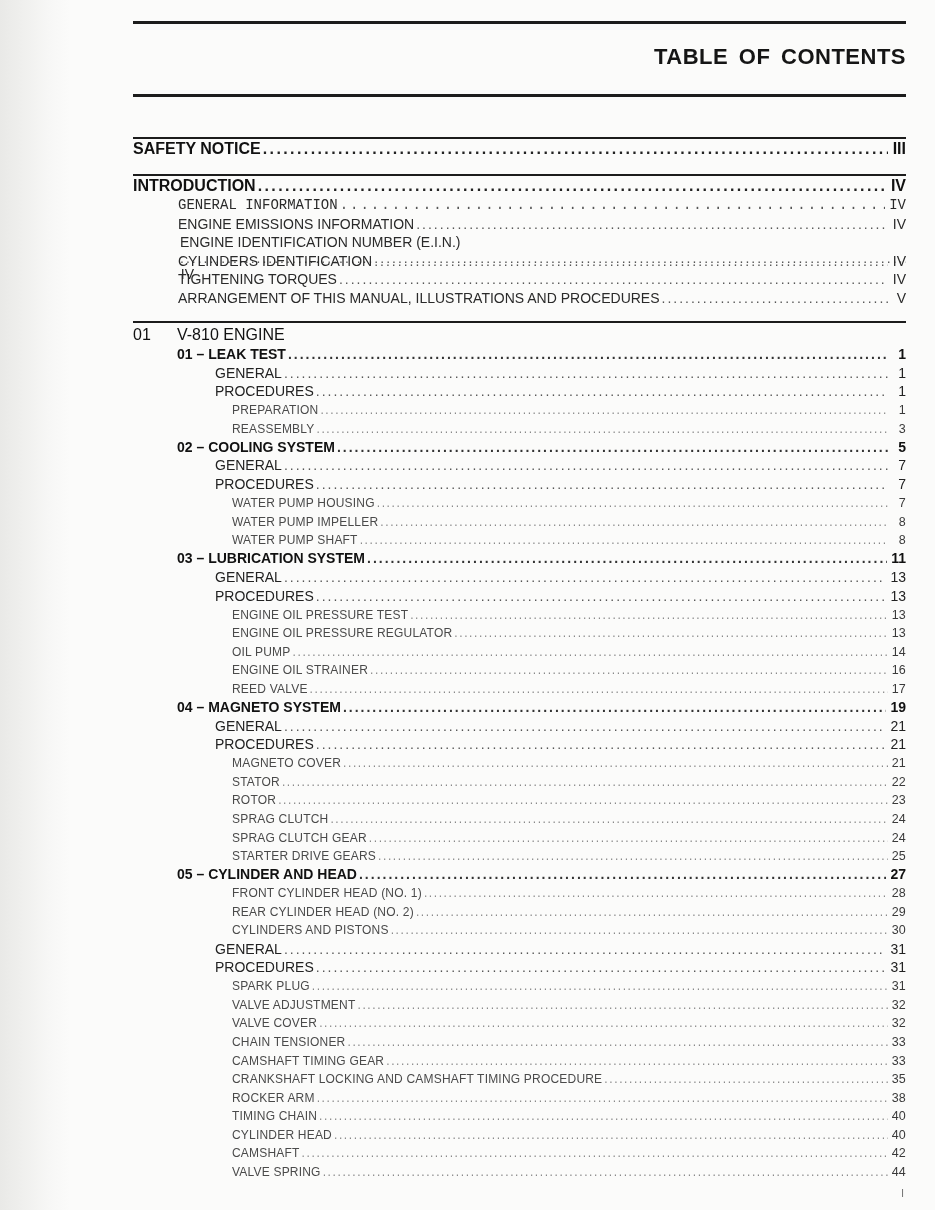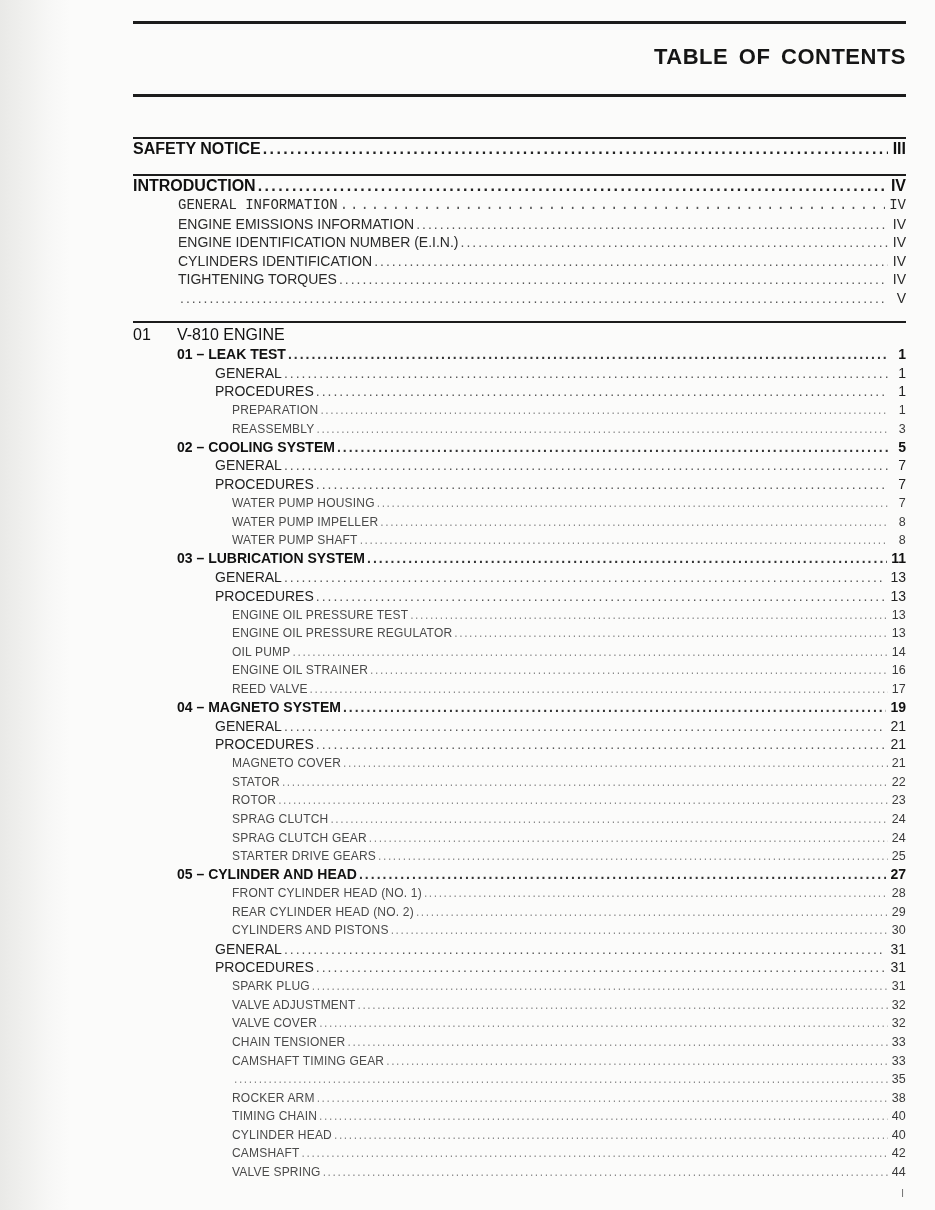--- a/index.html
+++ b/index.html
@@ -124,36 +124,37 @@
     <div class="toc-row lvl-intro" style="top: 197px; font-family: Liberation Mono, monospace;">
       <span class="label">GENERAL INFORMATION</span>
       <span class="dots"></span>
       <span class="page">IV</span>
     </div>
     <div class="toc-row lvl-intro" style="top: 215.5px;">
       <span class="label">ENGINE EMISSIONS INFORMATION</span>
       <span class="dots"></span>
       <span class="page">IV</span>
     </div>
-    <div class="toc-row lvl-intro" style="top: 234px;">
+    <div class="toc-row lvl-intro" style="top: 234px; flex-direction: column;">
       <span class="label">ENGINE IDENTIFICATION NUMBER (E.I.N.)</span>
       <span class="dots"></span>
       <span class="page">IV</span>
     </div>
     <div class="toc-row lvl-intro" style="top: 252.5px;">
       <span class="label">CYLINDERS IDENTIFICATION</span>
       <span class="dots"></span>
       <span class="page">IV</span>
     </div>
     <div class="toc-row lvl-intro" style="top: 271px;">
       <span class="label">TIGHTENING TORQUES</span>
       <span class="dots"></span>
       <span class="page">IV</span>
     </div>
     <div class="toc-row lvl-intro" style="top: 289.5px;">
+      <span class="label">ARRANGEMENT OF THIS MANUAL, ILLUSTRATIONS AND PROCEDURES</span>
       <span class="dots"></span>
       <span class="page">V</span>
     </div>
   </div>
 
 <div class="rule" style="top:321px;"></div>
 <div class="chapter" style="top:326px;">
   <span class="num">01</span><span>V-810 ENGINE</span>
 </div>
 
@@ -347,20 +348,21 @@
       <span class="label">CHAIN TENSIONER</span>
       <span class="dots"></span>
       <span class="page">33</span>
     </div>
     <div class="toc-row lvl-3" style="top: 1053.54px;">
       <span class="label">CAMSHAFT TIMING GEAR</span>
       <span class="dots"></span>
       <span class="page">33</span>
     </div>
     <div class="toc-row lvl-3" style="top: 1072.12px;">
+      <span class="label">CRANKSHAFT LOCKING AND CAMSHAFT TIMING PROCEDURE</span>
       <span class="dots"></span>
       <span class="page">35</span>
     </div>
     <div class="toc-row lvl-3" style="top: 1090.7px;">
       <span class="label">ROCKER ARM</span>
       <span class="dots"></span>
       <span class="page">38</span>
     </div>
     <div class="toc-row lvl-3" style="top: 1109.28px;">
       <span class="label">TIMING CHAIN</span>

